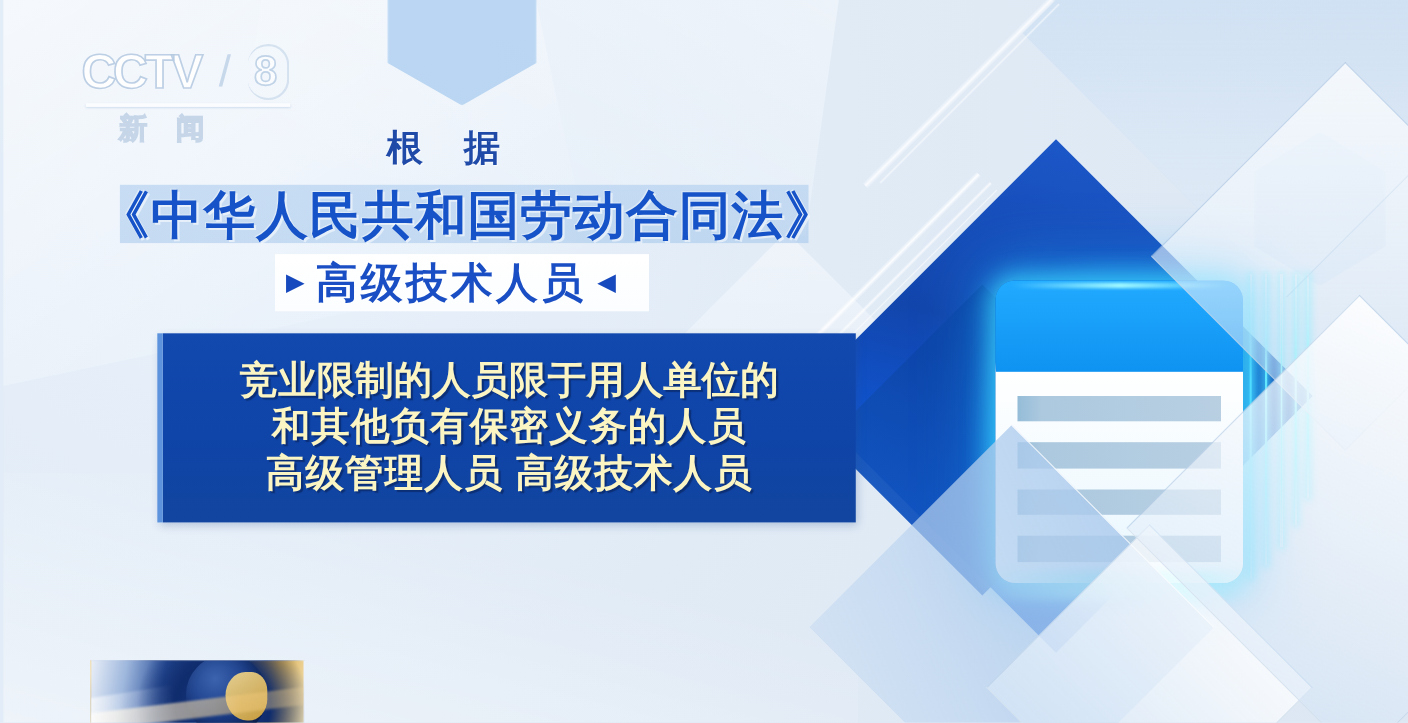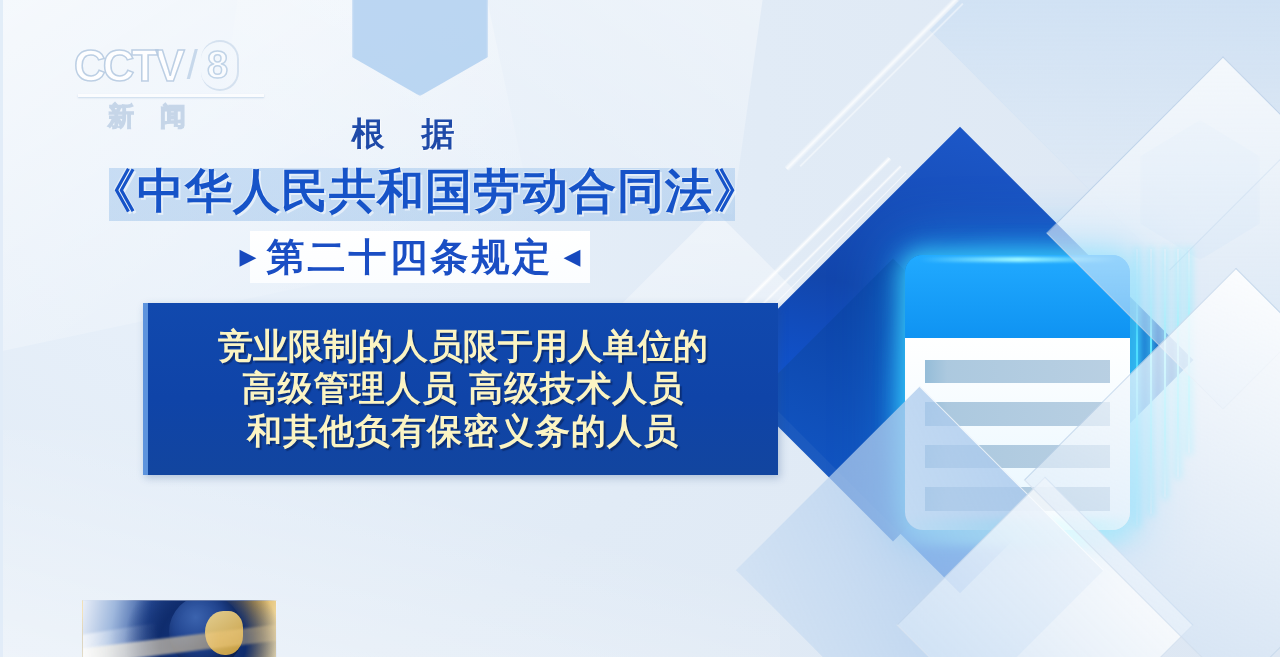--- a/index.html
+++ b/index.html
@@ -162,21 +162,21 @@
 
   .doc-bottom-glow {
     position:absolute; left:-14px; top:264px; width:258px; height:26px;
     background:linear-gradient(90deg, rgba(80,235,255,0), rgba(120,250,255,.95), rgba(80,235,255,0));
     filter:blur(4px);
   }
 
   
   .logo { position:absolute; left:74px; top:40px; width:200px; height:100px; opacity:.95; }
   .logo-row {
-    display:flex; align-items:center; gap:2px;
+    display:flex; align-items:center; gap:14px;
     font-family:"Liberation Sans", sans-serif;
   }
   .logo-cctv {
     font-size:44px; font-weight:700; letter-spacing:-3px;
     color:rgba(255,255,255,.72);
     -webkit-text-stroke:1.5px rgba(178,200,224,.9);
     text-shadow:0 1px 1px rgba(255,255,255,.9);
   }
   .logo-slash {
     font-size:40px; font-weight:300; color:rgba(188,208,230,.85);
@@ -211,21 +211,21 @@
     font-size:33px; font-weight:700; letter-spacing:14px;
     color:#1f4aa8;
     text-shadow:1px 1px 0 rgba(255,255,255,.65);
     margin-top:16px;
   }
 
   .law-band {
     position:relative;
     margin-top:8px;
     height:58px;
-    display:flex; align-items:flex-end; justify-content:center;padding-left:30px;
+    display:flex; align-items:flex-start; justify-content:center;padding-left:30px;
   }
   .law-band::before {
     content:"";
     position:absolute; left:109px; right:85px; top:3px; bottom:2px;
     background:linear-gradient(180deg, rgba(170,203,238,.58), rgba(150,190,232,.46));
   }
   .law-text {
     position:relative;
     font-size:47px; font-weight:700; letter-spacing:1px;
     color:#1653c8;
@@ -379,29 +379,29 @@
 
   <div class="headline">
     <div class="line-genju">根 据</div>
 
     <div class="law-band">
       <span class="law-text">《中华人民共和国劳动合同法》</span>
     </div>
 
     <div class="clause-band">
       <span class="tri">▶</span>
-      <span class="clause-text">第二十四条规定</span>
+      <span class="clause-text">高级技术人员</span>
       <span class="tri">◀</span>
     </div>
   </div>
 
   <div class="stmt-box">
     <div class="stmt-line l1">竞业限制的人员限于用人单位的</div>
+    <div class="stmt-line">和其他负有保密义务的人员</div>
     <div class="stmt-line">高级管理人员  高级技术人员</div>
-    <div class="stmt-line">和其他负有保密义务的人员</div>
   </div>
 
   <div class="globe-bug">
     <div class="globe-sphere"></div>
     <div class="globe-land"></div>
     <div class="globe-swoosh"></div>
     <div class="globe-swoosh-2"></div>
   </div>
 
   <div class="edge-left"></div>

